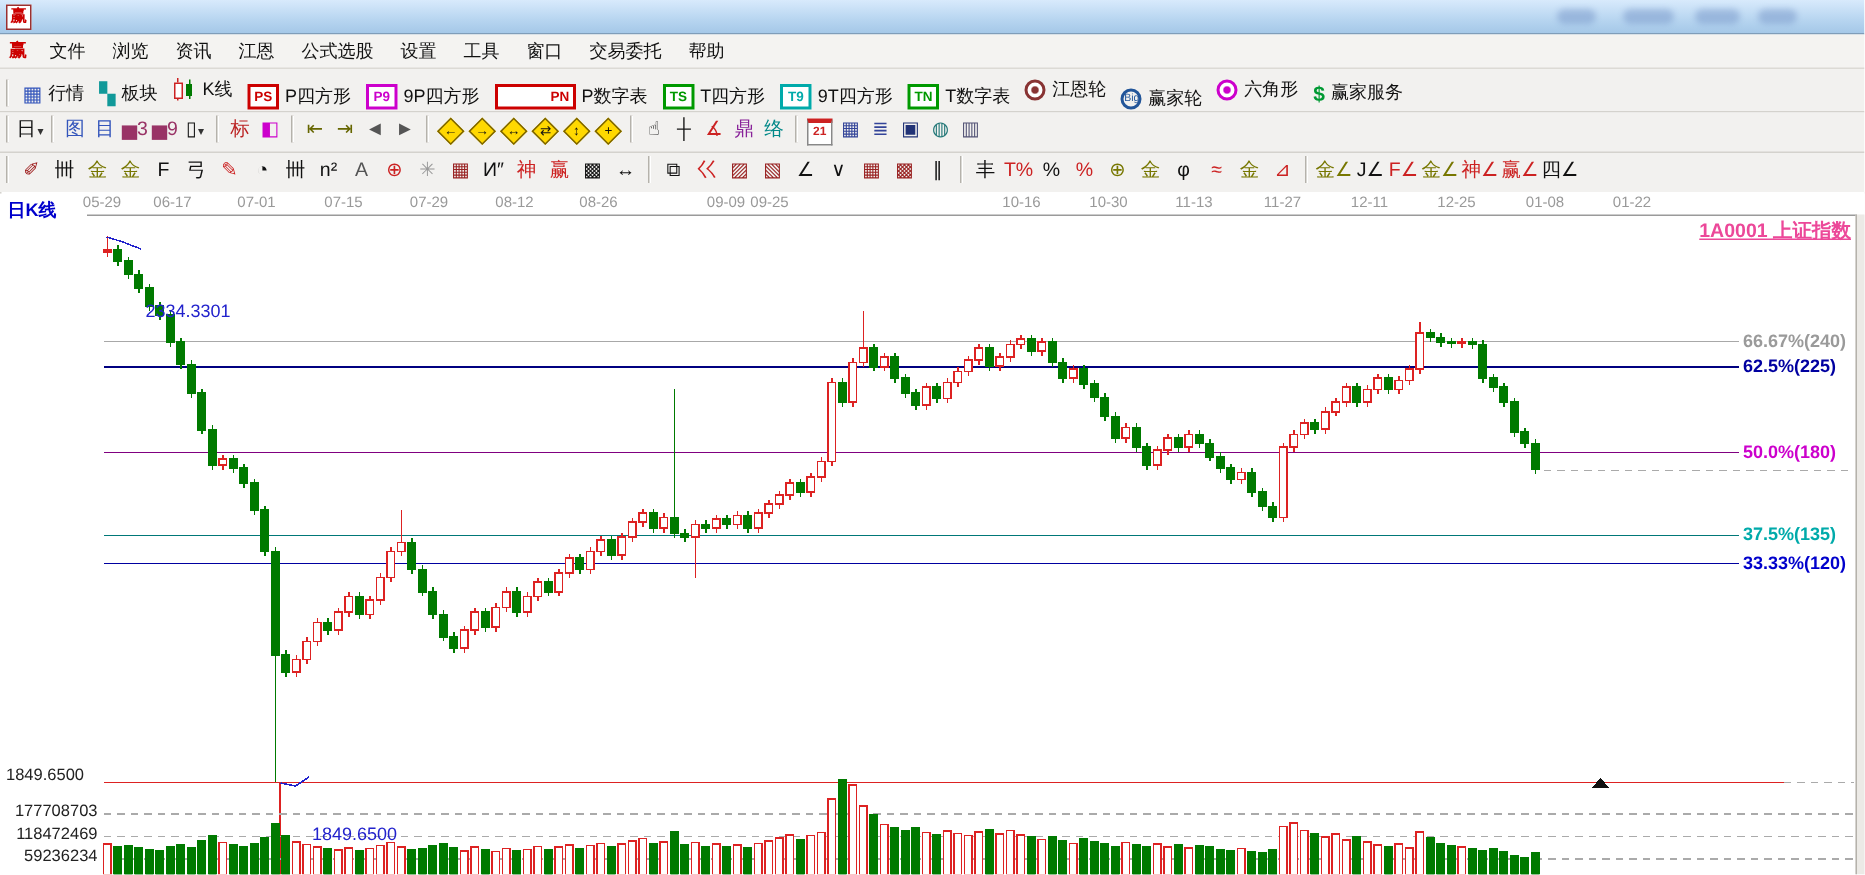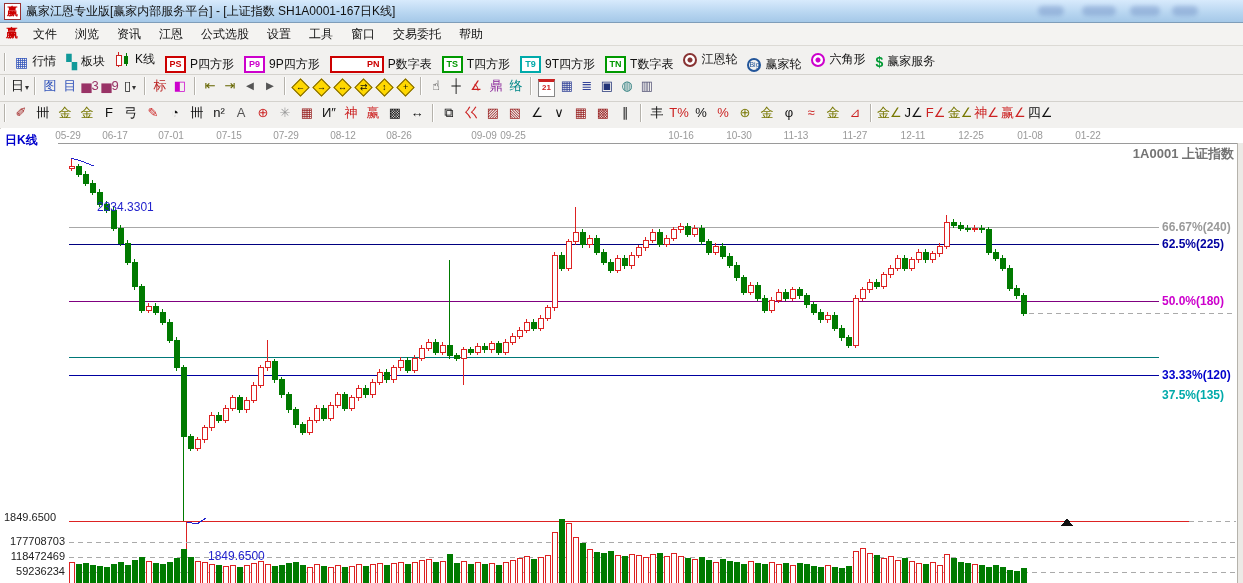--- a/index.html
+++ b/index.html
@@ -40,38 +40,37 @@
   .dia span{transform:rotate(-45deg);font-size:9px;line-height:1;color:#111;}
   .cal{display:inline-block;width:15px;height:14px;background:#fff;border:1px solid #888;border-top:3px solid #c22;
     font-size:8px;font-weight:bold;color:#c22;line-height:11px;text-align:center;margin:0 2px;}
   .draw-ico{display:inline-block;min-width:20px;height:22px;line-height:22px;text-align:center;font-size:13px;margin:0 1px;cursor:default;}
 
   
   .chartarea{position:absolute;left:1px;top:128px;width:1243px;height:455px;background:#fff;}
   #chart-svg{position:absolute;left:0;top:0;}
   .top-rule{position:absolute;left:57px;right:6px;top:15px;border-top:1px solid #9a9a9a;}
   .period-label{position:absolute;left:4px;top:4px;font-size:12px;font-weight:bold;color:#0000cc;}
-  .symbol-label{position:absolute;right:10px;top:17px;font-size:13px;font-weight:bold;color:#737373;}
+  .symbol-label{position:absolute;right:10px;top:17px;font-size:13px;font-weight:bold;color:#ec4899;text-decoration:underline;}
   .date-label{position:absolute;top:2px;font-size:10px;color:#999;transform:translateX(-50%);}
   .gann-label{position:absolute;left:1161px;font-size:12px;font-weight:bold;white-space:nowrap;}
   .vol-label{position:absolute;left:0;width:64px;text-align:right;font-size:11px;color:#222;}
   .hi-label{position:absolute;left:96px;top:33px;font-size:12px;color:#2222cc;}
   .lo-label-left{position:absolute;left:3px;top:383px;font-size:11px;color:#222;}
   .lo-label-blue{position:absolute;left:207px;top:382px;font-size:12px;color:#2222cc;}
   .scroll-strip{position:absolute;right:0;top:15px;bottom:0;width:6px;background:#eceae6;border-left:1px solid #b5b2ab;}
   .overlay{pointer-events:none;margin-top:39px;}
 </style>
 </head>
 <body>
 
 <div class="window">
 
   <div class="titlebar">
     <span class="app-icon">赢</span>
-    <span class="title-text">赢家江恩专业版[赢家内部服务平台] - [上证指数  SH1A0001-167日K线]</span>
     <span class="smudge" style="left:1038px;width:26px;"></span>
     <span class="smudge" style="left:1082px;width:34px;"></span>
     <span class="smudge" style="left:1130px;width:30px;"></span>
     <span class="smudge" style="left:1172px;width:26px;"></span>
   </div>
 
   <div class="menubar">
     <span class="menu-ico">赢</span>
     <span class="menu-items" id="menu-items"><span class="menu-item">文件</span><span class="menu-item">浏览</span><span class="menu-item">资讯</span><span class="menu-item">江恩</span><span class="menu-item">公式选股</span><span class="menu-item">设置</span><span class="menu-item">工具</span><span class="menu-item">窗口</span><span class="menu-item">交易委托</span><span class="menu-item">帮助</span></span>
   </div>
@@ -591,21 +590,21 @@
         <span class="date-label" style="left: 1087px;">01-22</span>
       </div>
     <span class="symbol-label">1A0001  上证指数</span>
     <span class="hi-label overlay">2334.3301</span>
     <span class="lo-label-left">1849.6500</span>
     <span class="lo-label-blue overlay">1849.6500</span>
     <div id="gann-labels">
         <span class="gann-label" style="color: rgb(154, 154, 154); top: 91.5px;">66.67%(240)</span>
         <span class="gann-label" style="color: rgb(0, 0, 160); top: 108.5px;">62.5%(225)</span>
         <span class="gann-label" style="color: rgb(204, 0, 204); top: 165.5px;">50.0%(180)</span>
-        <span class="gann-label" style="color: rgb(0, 170, 170); top: 221px; margin-top: 39px;">37.5%(135)</span>
+        <span class="gann-label" style="color: rgb(0, 170, 170); top: 221px;">37.5%(135)</span>
         <span class="gann-label" style="color: rgb(0, 0, 204); top: 239.5px;">33.33%(120)</span>
       </div>
     <div id="vol-labels">
         <span class="vol-label" style="top: 407px;">177708703</span>
         <span class="vol-label" style="top: 422px;">118472469</span>
         <span class="vol-label" style="top: 437px;">59236234</span>
       </div>
     <div class="scroll-strip"></div>
   </div>
 

